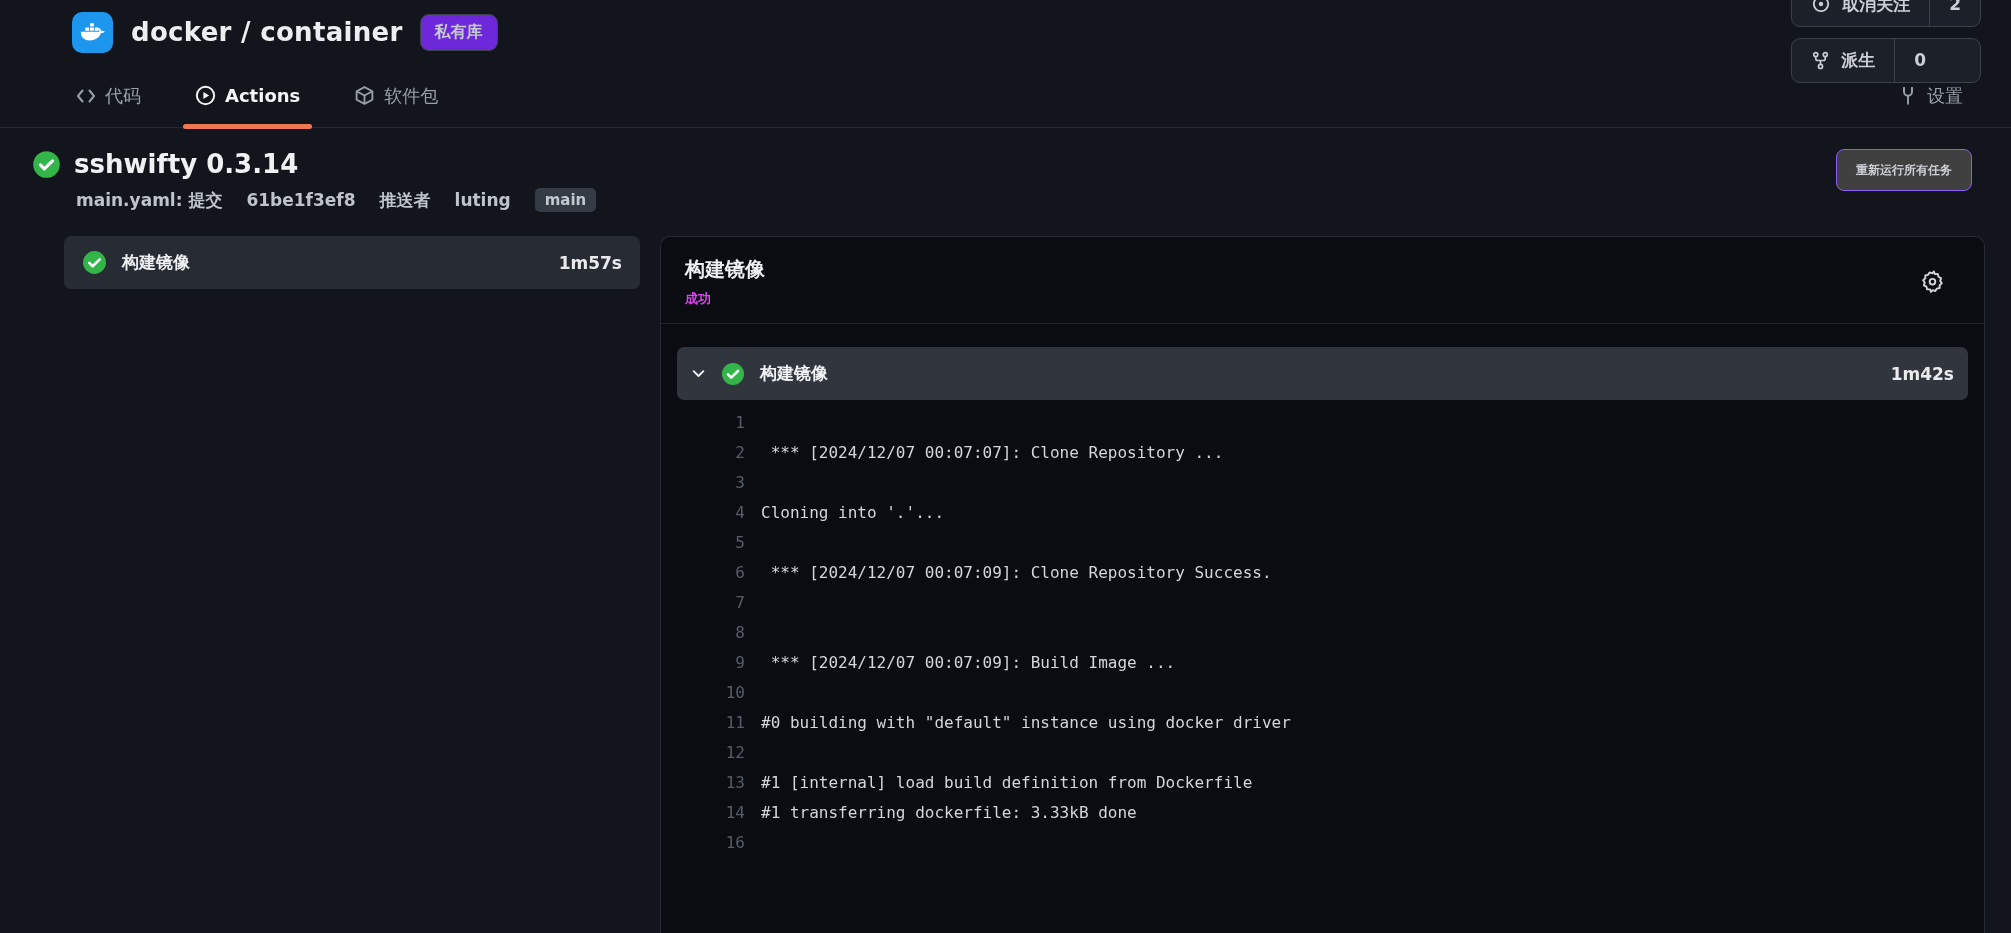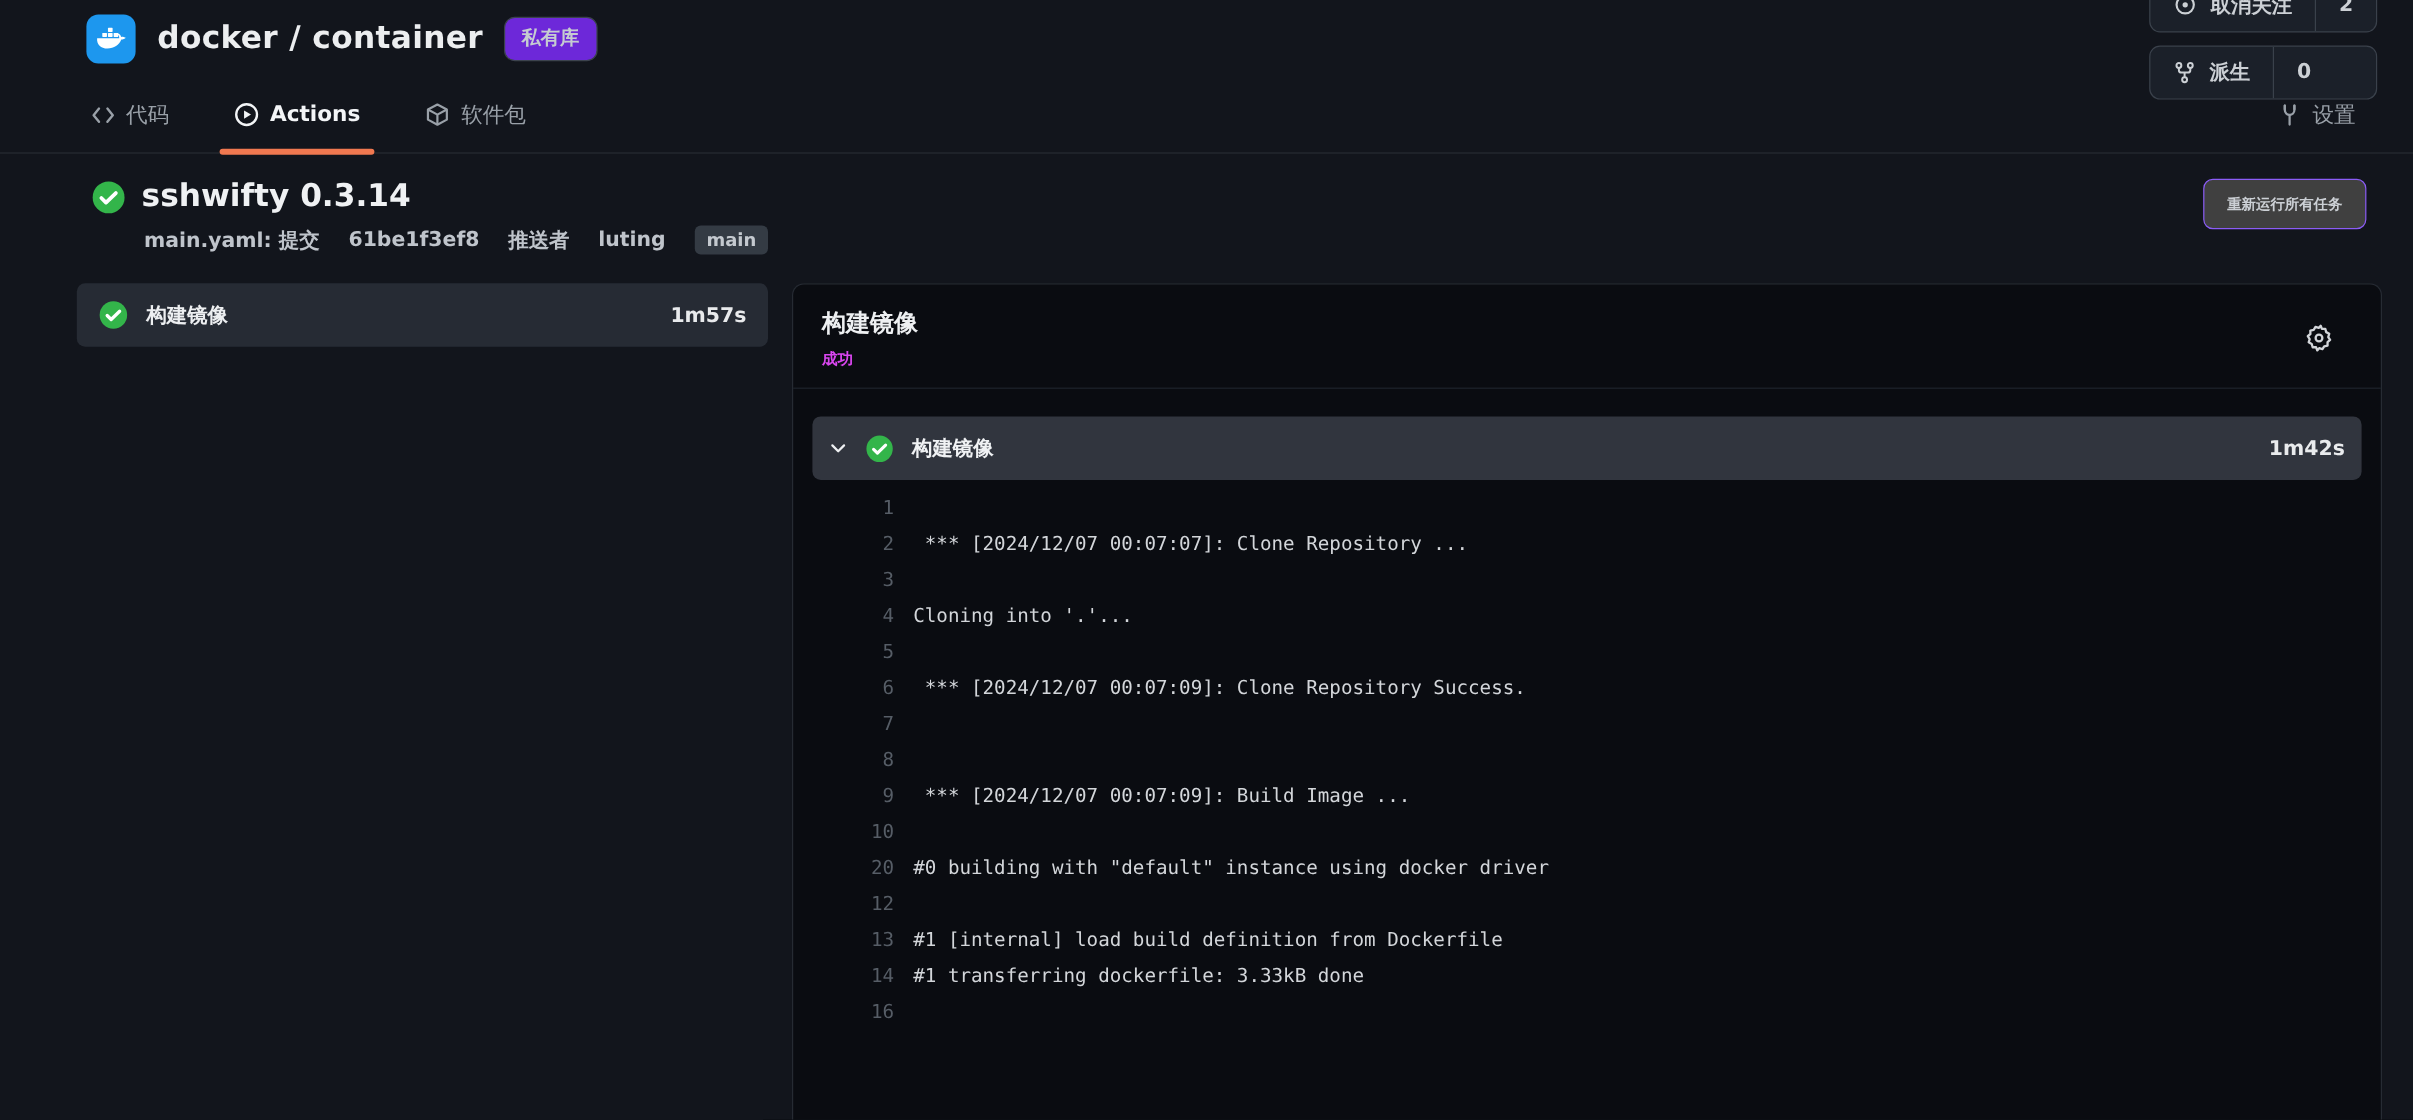--- a/index.html
+++ b/index.html
@@ -39,21 +39,21 @@
     padding:0 4px; margin-right:46px; position:relative; cursor:pointer; white-space:nowrap;
   }
   .tab.active { color:#f3f5f7; font-weight:bold; }
   .tab.active::after {
     content:""; position:absolute; left:-8px; right:-8px; bottom:-2px; height:5px;
     background:var(--accent); border-radius:3px;
   }
   .tab-settings { margin-left:auto; margin-right:0; }
 
   
-  .run-header { display:flex; align-items:flex-start; padding:21px 39px 0 76px; }
+  .run-header { display:flex; align-items:flex-start; padding:21px 39px 0 32px; }
   .run-info { display:flex; gap:13px; }
   .run-titles .run-title { font-size:26px; font-weight:bold; color:#eff1f3; line-height:30px; }
   .run-sub { margin-top:9px; margin-left:2px; display:flex; align-items:center; gap:24px;
              font-size:17px; font-weight:bold; color:#bfc4cb; }
   .commit-sha { cursor:pointer; }
   .branch-badge { background:#343b44; border-radius:5px; padding:3px 10px; font-size:15px; color:#c4c9cf; cursor:pointer; }
   .rerun-btn {
     margin-left:auto; height:42px; padding:0 19px; display:flex; align-items:center;
     border:1px solid #8b5cf6; border-radius:8px; background:#404040; color:#ccd0d5;
     font-size:12px; font-weight:bold; cursor:pointer; white-space:nowrap;
@@ -289,21 +289,21 @@
           </div>
         <div class="log-line">
             <span class="ln">9</span>
             <span class="lt"> *** [2024/12/07 00:07:09]: Build Image ...</span>
           </div>
         <div class="log-line">
             <span class="ln">10</span>
             <span class="lt"></span>
           </div>
         <div class="log-line">
-            <span class="ln">20</span>
+            <span class="ln">11</span>
             <span class="lt">#0 building with "default" instance using docker driver</span>
           </div>
         <div class="log-line">
             <span class="ln">12</span>
             <span class="lt"></span>
           </div>
         <div class="log-line">
             <span class="ln">13</span>
             <span class="lt">#1 [internal] load build definition from Dockerfile</span>
           </div>

